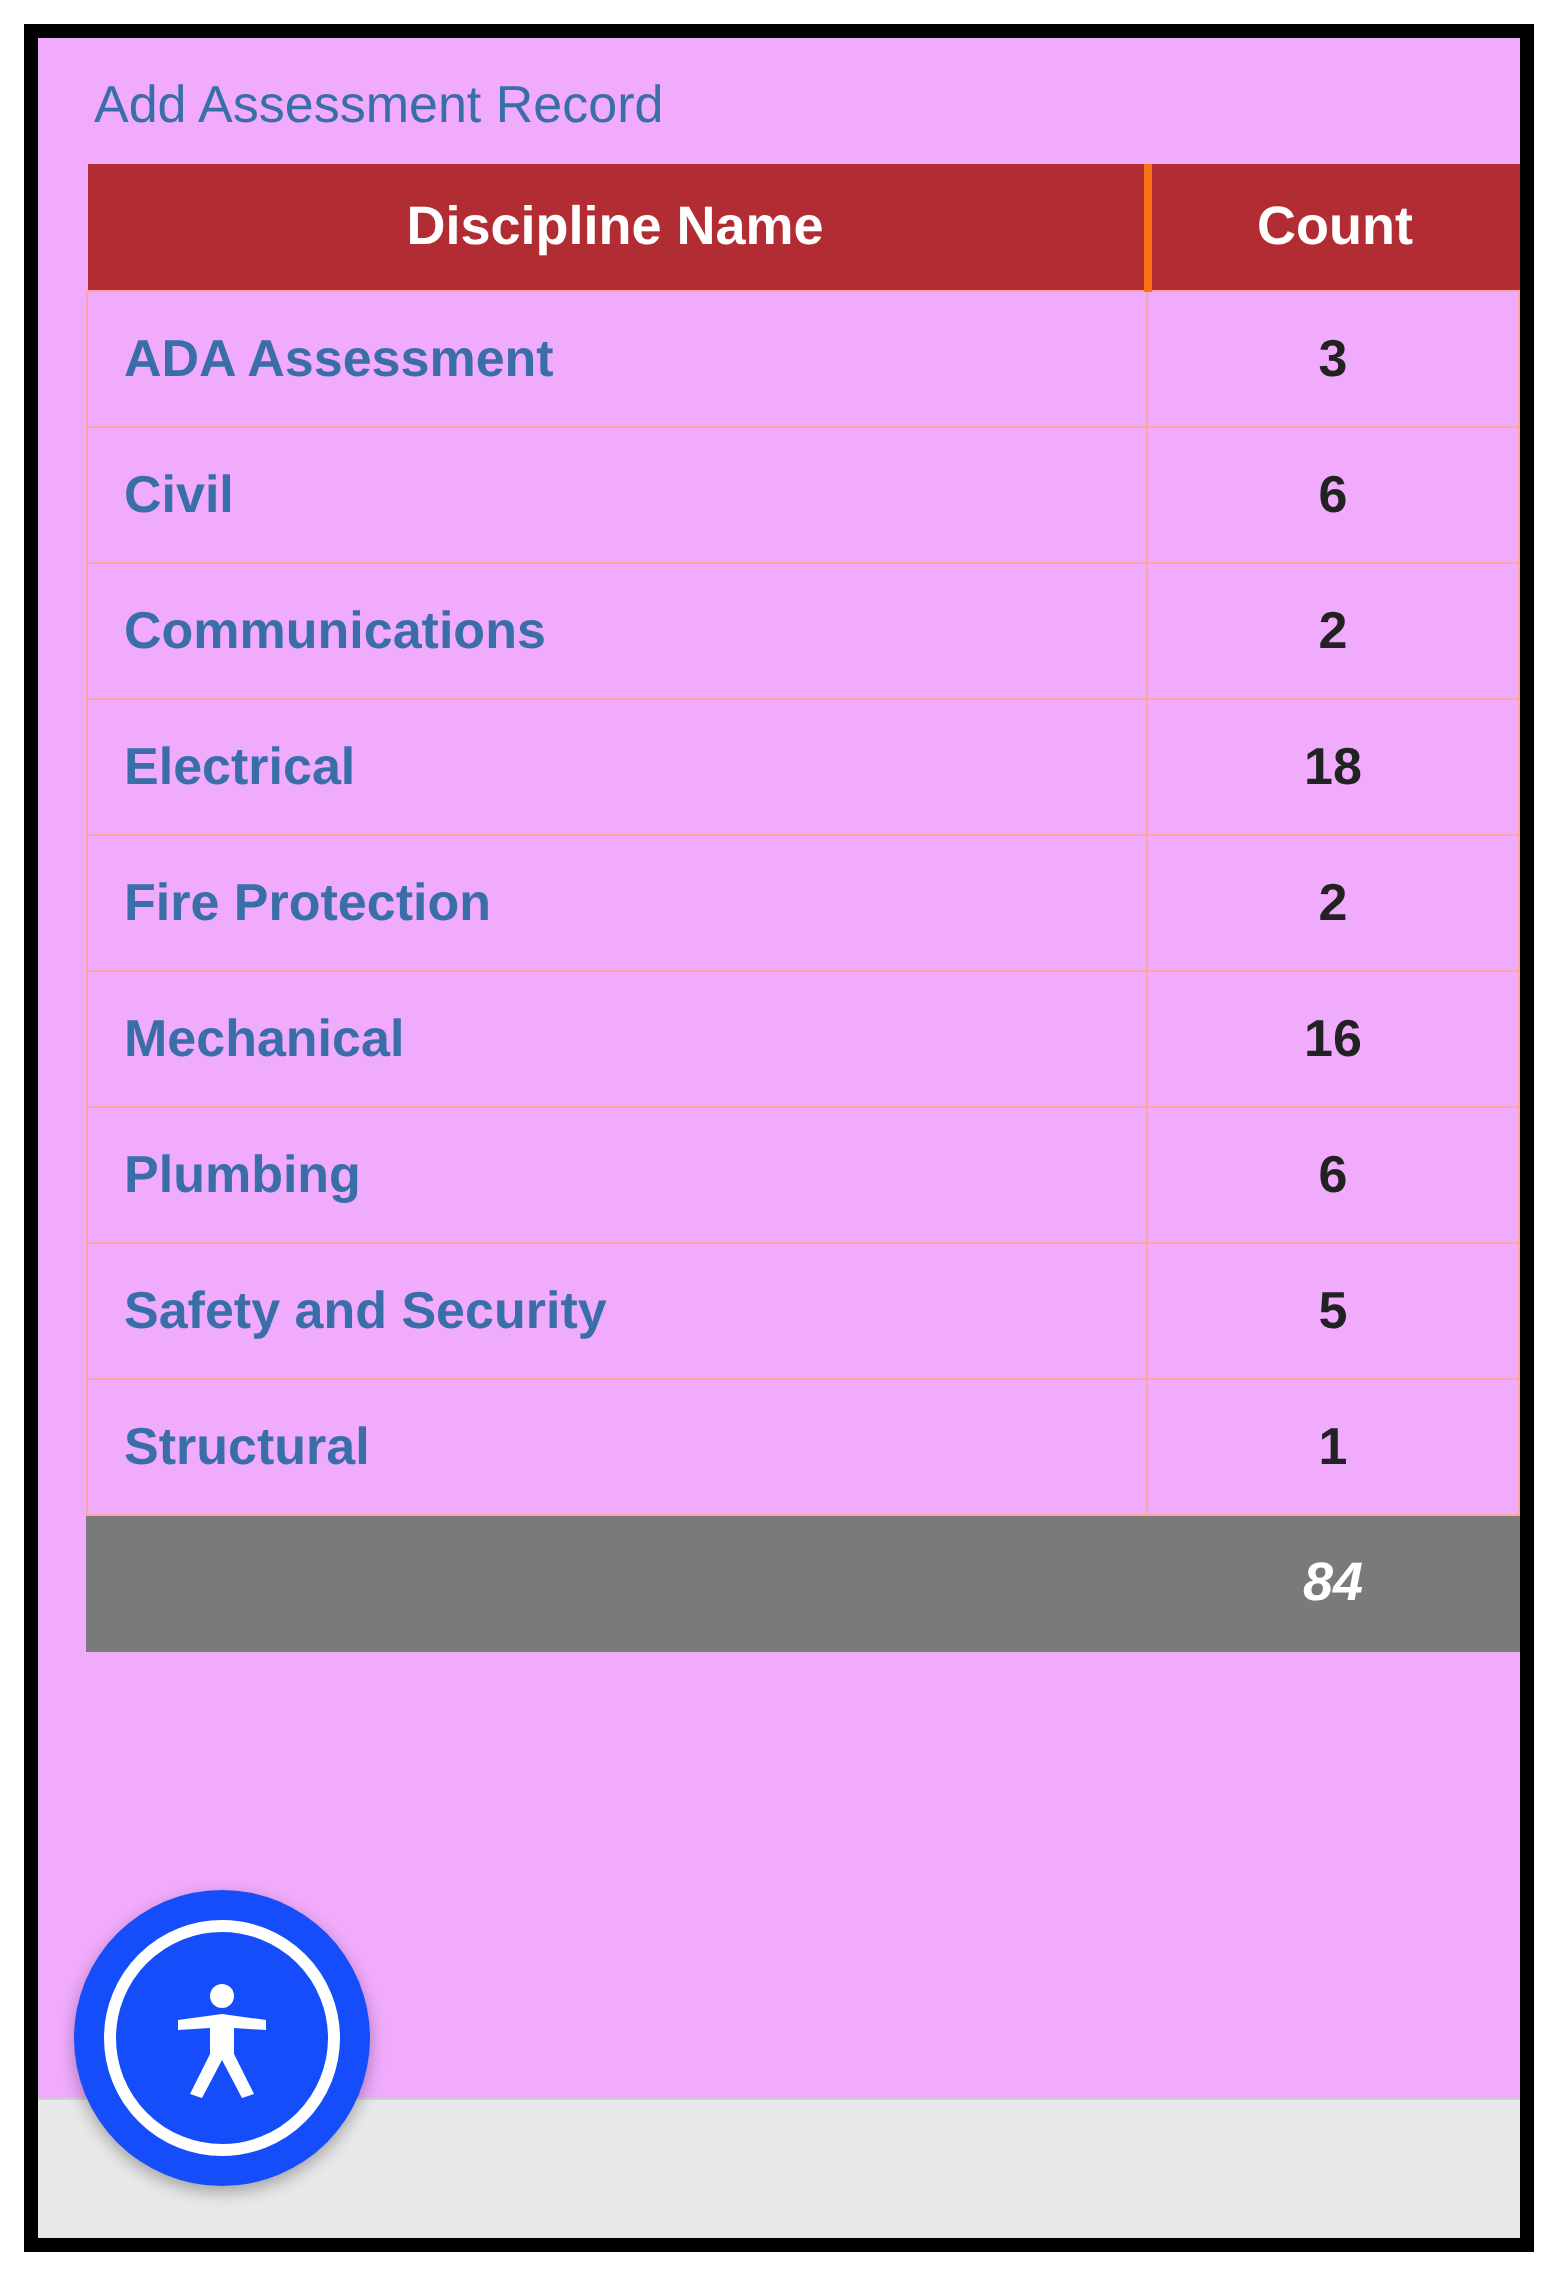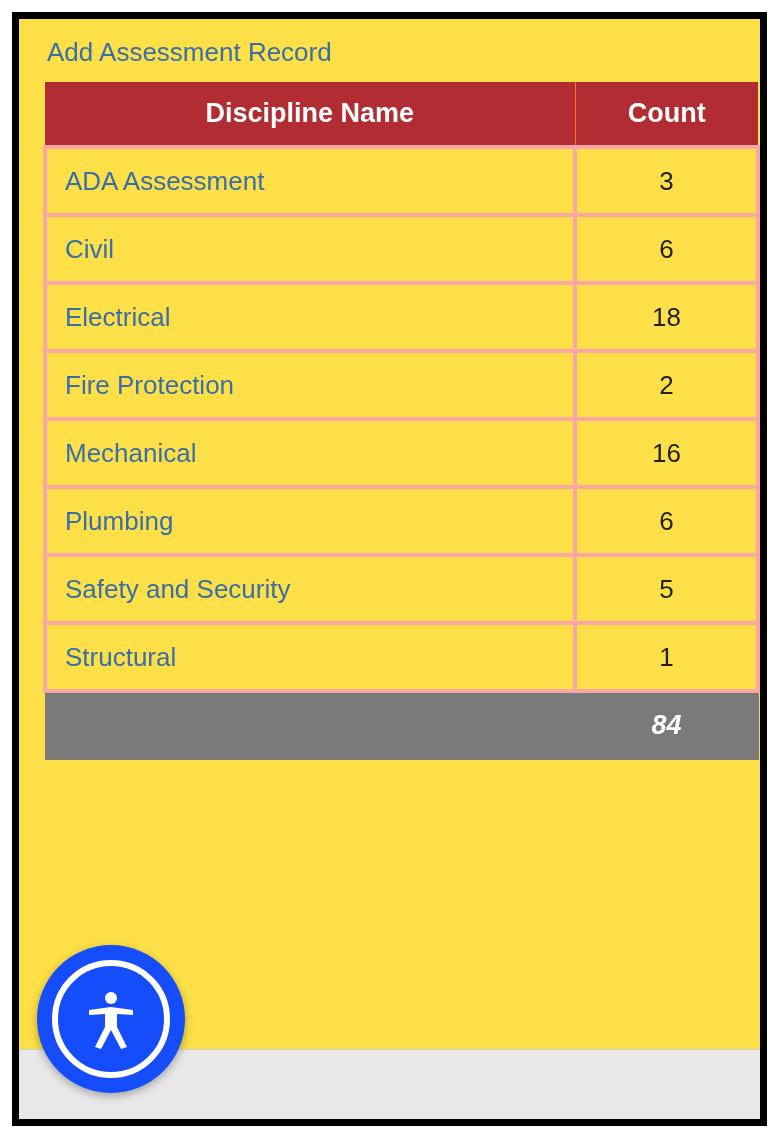--- a/index.html
+++ b/index.html
@@ -14,21 +14,21 @@
       background: #fff;
       position: relative;
     }
     .frame {
       position: absolute;
       top: 12px;
       left: 12px;
       right: 12px;
       bottom: 12px;
       border: 7px solid #000;
-      background: #fde047;
+      background: #f0abfc;
       overflow: hidden;
     }
     .content {
       padding: 18px 0 0 24px;
     }
     .add-link {
       color: #3a6ea8;
       font-size: 26px;
       text-decoration: none;
       display: inline-block;
@@ -40,37 +40,38 @@
       width: 100%;
       border-collapse: collapse;
     }
     .table th {
       background: #b22c33;
       color: #fff;
       font-weight: bold;
       font-size: 27px;
       padding: 16px 10px;
       text-align: center;
-      border-right: 1px solid #f97316;
+      border-right: 4px solid #f97316;
     }
     .table th:last-child {
       border-right: none;
     }
     .col-name {
       width: 530px;
     }
     .col-count {
       width: auto;
     }
     .table td {
-      border: 4px solid #fca5a5;
+      border: 1px solid #fca5a5;
       padding: 16px 18px;
       font-size: 26px;
       vertical-align: middle;
       height: 68px;
+      font-weight: bold;
     }
     .table td.name-cell {
       color: #3a6ea8;
       cursor: pointer;
     }
     .table td.count-cell {
       color: #222;
       text-align: center;
       font-size: 26px;
     }
@@ -136,20 +137,24 @@
       <tbody id="table-body">
       <tr>
             <td class="name-cell">ADA Assessment</td>
             <td class="count-cell">3</td>
           </tr>
           <tr>
             <td class="name-cell">Civil</td>
             <td class="count-cell">6</td>
           </tr>
           <tr>
+            <td class="name-cell">Communications</td>
+            <td class="count-cell">2</td>
+          </tr>
+          <tr>
             <td class="name-cell">Electrical</td>
             <td class="count-cell">18</td>
           </tr>
           <tr>
             <td class="name-cell">Fire Protection</td>
             <td class="count-cell">2</td>
           </tr>
           <tr>
             <td class="name-cell">Mechanical</td>
             <td class="count-cell">16</td>

